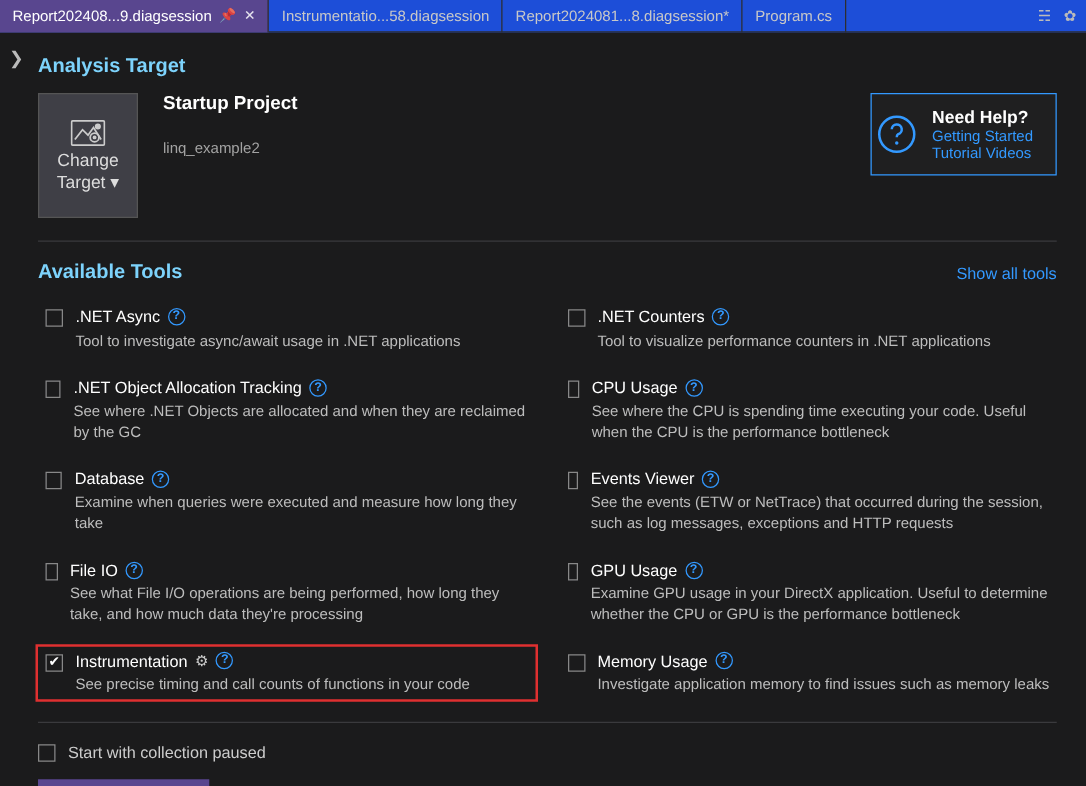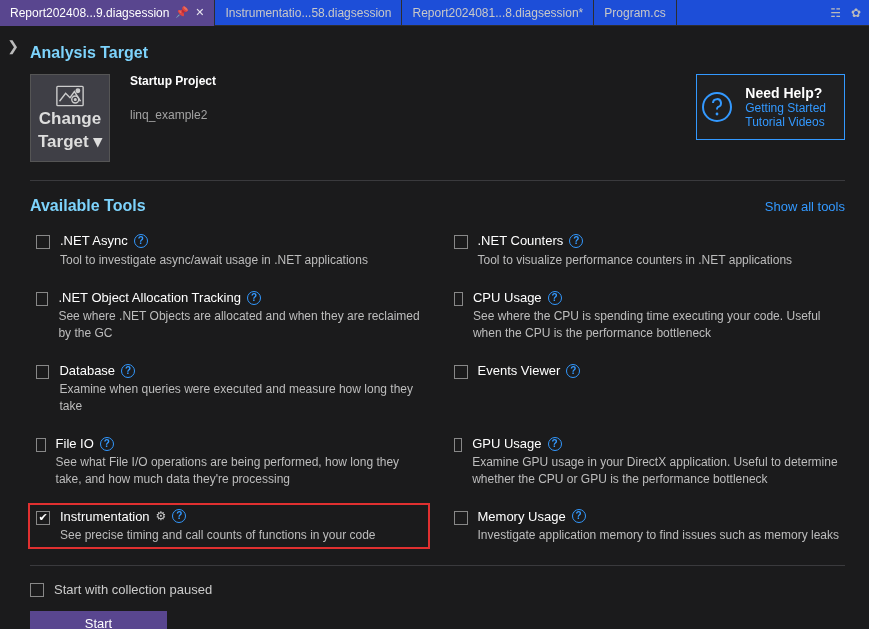--- a/index.html
+++ b/index.html
@@ -39,33 +39,32 @@
 
   .body-row { display:flex; height: calc(629px - 26px); }
   .gutter { width: 26px; display:flex; justify-content:center; padding-top:12px;}
   .gutter .chev { color:#bbb; transform: rotate(0deg); font-size:14px; cursor:pointer;}
   .content { flex:1; padding: 18px 24px 10px 4px; overflow:auto; }
 
   h2.section { color:#7dd3fc; font-size:16px; font-weight:600; margin-bottom:12px; }
   .target-row { display:flex; gap:20px; align-items:flex-start; }
 
   .change-target {
-    width: 80px; height: 88px;
+    width: 80px; height: 100px;
     display:flex; flex-direction:column; align-items:center; justify-content:center;
     gap:2px;
     background:#3f3f46; border:1px solid #555;
-    color:#ddd; font-size:17px; text-align:center;
+    color:#ddd; font-size:14px; text-align:center;
     cursor:pointer;
     padding:4px;
-    font-weight:bold;
   }
   .change-target svg { width:28px; height:22px; }
 
   .startup { color:#fff; }
-  .startup .title { font-size:12px; font-weight:600; color:#fff; }
+  .startup .title { font-size:15px; font-weight:600; color:#fff; }
   .startup .sub { font-size:12px; color:#a3a3a3; margin-top:20px;}
 
   .help-card {
     margin-left:auto;
     border:1px solid #3399ff;
     padding:10px 18px 10px 4px;
     display:flex; gap:12px; align-items:center;
     background:#1f1f20;
   }
   .help-card svg { width:32px; height:32px; stroke:#3399ff; }
@@ -239,20 +238,21 @@
             <div class="desc">Examine when queries were executed and measure how long they take</div>
           </div>
         </div>
         <div class="tool">
           <input type="checkbox" style="">
           <div class="tool-body">
             <div class="name">
               <span>Events Viewer</span>
               <span class="info-icon">?</span>
             </div>
+            <div class="desc">See the events (ETW or NetTrace) that occurred during the session, such as log messages, exceptions and HTTP requests</div>
           </div>
         </div>
         <div class="tool">
           <input type="checkbox" style="">
           <div class="tool-body">
             <div class="name">
               <span>File IO</span>
               <span class="info-icon">?</span>
             </div>
             <div class="desc">See what File I/O operations are being performed, how long they take, and how much data they're processing</div>

